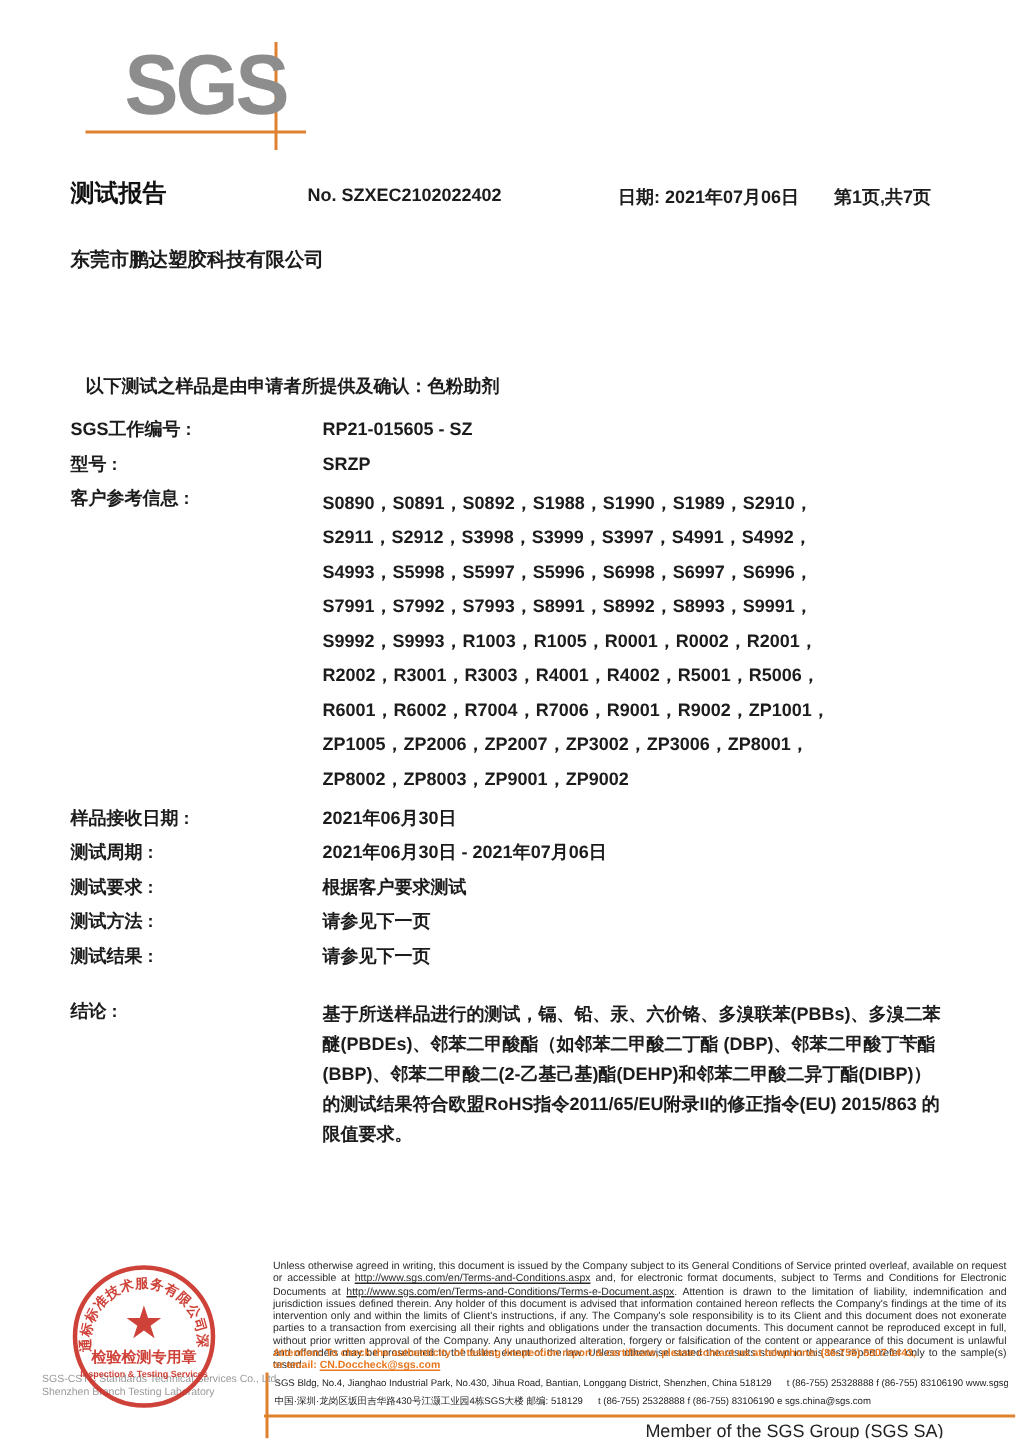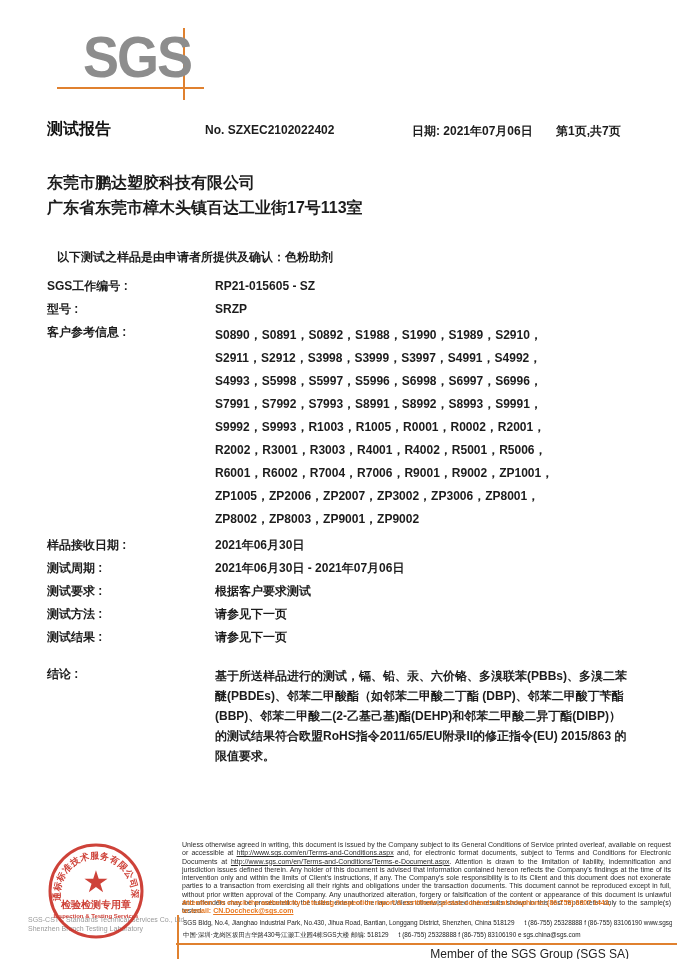--- a/index.html
+++ b/index.html
@@ -14,21 +14,21 @@
     color:#8d8d8d;letter-spacing:-2px;line-height:1;transform:scaleY(1.05);
   }
   .logo-hline{position:absolute;left:-1px;top:61px;width:147px;height:2px;background:#e0812f;}
   .logo-vline{position:absolute;left:125px;top:2px;width:2px;height:72px;background:#e0812f;}
   
   .rpt-title{position:absolute;left:47px;top:119px;font-size:16px;font-weight:bold;color:#111;}
   .rpt-no{position:absolute;left:205px;top:123px;font-size:12px;font-weight:bold;}
   .rpt-date{position:absolute;left:412px;top:123px;font-size:12px;font-weight:bold;}
   .rpt-page{position:absolute;left:556px;top:123px;font-size:12px;font-weight:bold;}
   
-  .applicant{position:absolute;left:47px;top:160px;font-size:16px;font-weight:bold;line-height:25px;margin-top:10px;}
+  .applicant{position:absolute;left:47px;top:160px;font-size:13px;font-weight:bold;line-height:25px;}
   .statement{position:absolute;left:57px;top:249px;font-size:12px;font-weight:bold;}
   
   .fields{position:absolute;left:47px;top:278px;width:583px;font-size:12px;}
   .frow{display:flex;margin-bottom:6px;}
   .flabel{width:168px;flex-shrink:0;font-weight:bold;line-height:17px;}
   .fvalue{flex:1;line-height:17px;font-weight:bold;}
   .ref-line{line-height:23px;}
   .conclusion .fvalue{line-height:20px;font-weight:bold;}
   
   .fineprint{
@@ -67,21 +67,20 @@
     <div class="logo-text">SGS</div>
   </div>
 
   <div class="rpt-title">测试报告</div>
   <div class="rpt-no">No. SZXEC2102022402</div>
   <div class="rpt-date">日期: 2021年07月06日</div>
   <div class="rpt-page">第1页,共7页</div>
 
   <div class="applicant">
     <div>东莞市鹏达塑胶科技有限公司</div>
-    <div>广东省东莞市樟木头镇百达工业街17号113室</div>
   </div>
 
   <div class="statement">以下测试之样品是由申请者所提供及确认：色粉助剂</div>
 
   <div class="fields">
     <div class="frow">
       <div class="flabel">SGS工作编号 :</div>
       <div class="fvalue">RP21-015605 - SZ</div>
     </div>
     <div class="frow">

